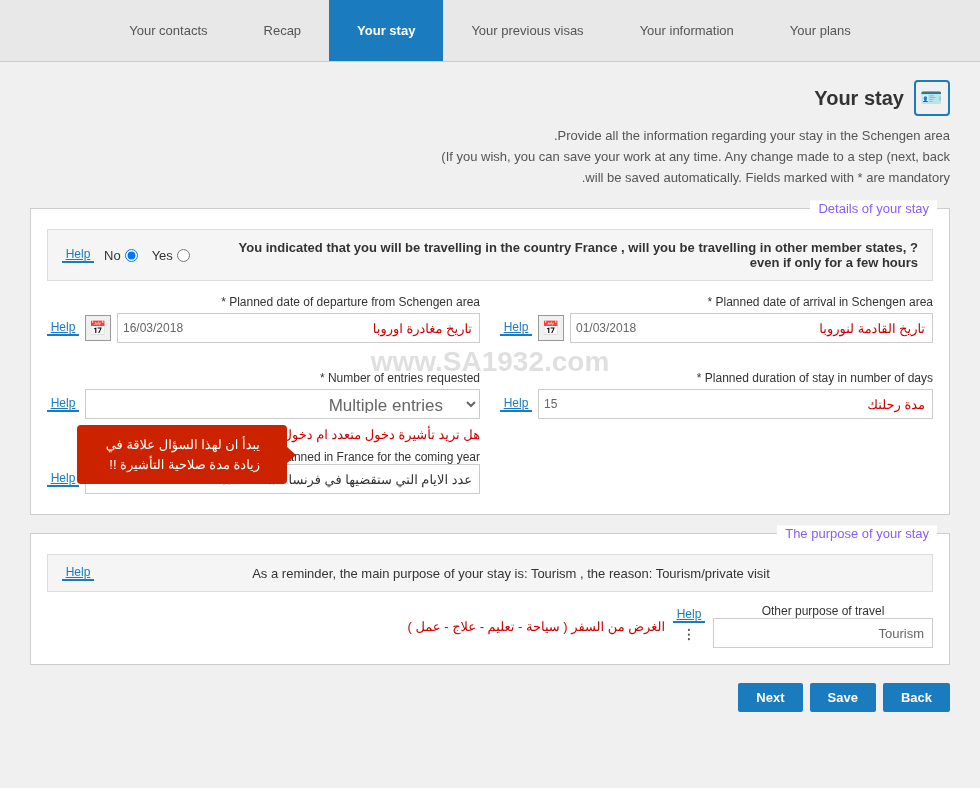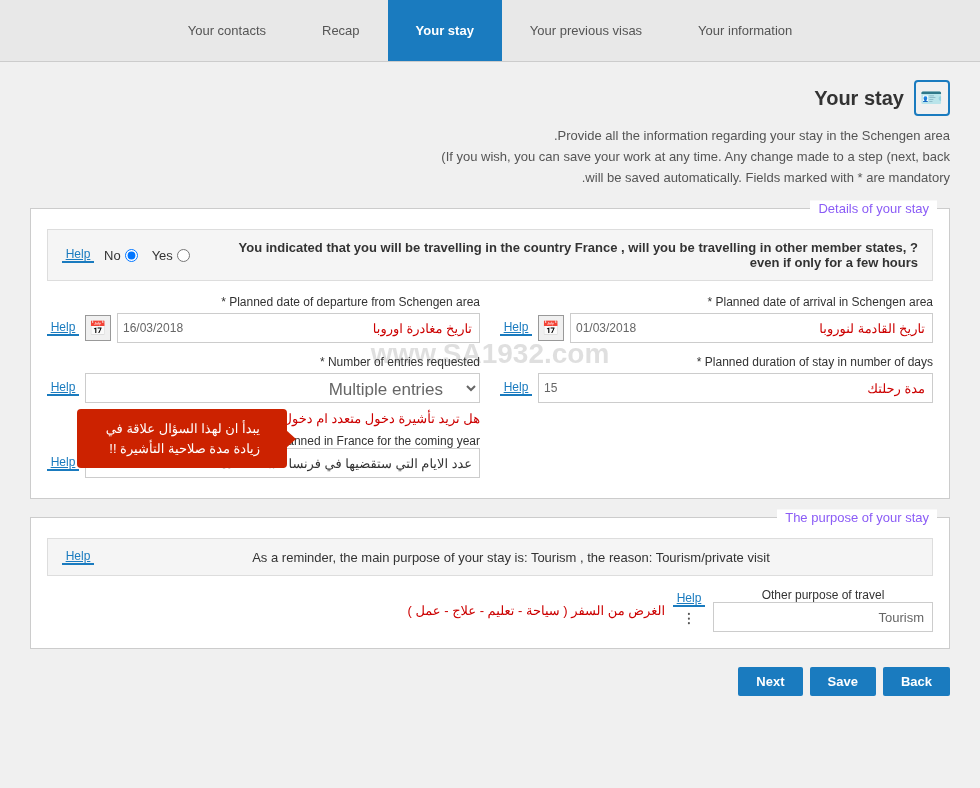--- a/index.html
+++ b/index.html
@@ -135,21 +135,21 @@
       font-size: 13px;
       text-align: right;
       flex: 1;
       direction: ltr;
     }
 
     
     .fields-row {
       display: flex;
       gap: 20px;
-      margin-bottom: 12px;
+      margin-bottom: 28px;
       justify-content: center;
     }
     .field-group {
       flex: 1;
       display: flex;
       flex-direction: column;
       gap: 4px;
     }
     .field-label {
       text-align: right;
@@ -337,20 +337,21 @@
   </style>
 </head>
 <body>
 
 <nav class="top-nav">
   <div class="nav-tab">Your contacts</div>
   <div class="nav-tab">Recap</div>
   <div class="nav-tab active">Your stay</div>
   <div class="nav-tab">Your previous visas</div>
   <div class="nav-tab">Your information</div>
+  <div class="nav-tab">Your plans</div>
 </nav>
 
 <div class="main-content">
 
   <div class="page-title-row">
     <span class="page-title">Your stay</span>
     <div class="page-icon">🪪</div>
   </div>
 
   <div class="info-text">

